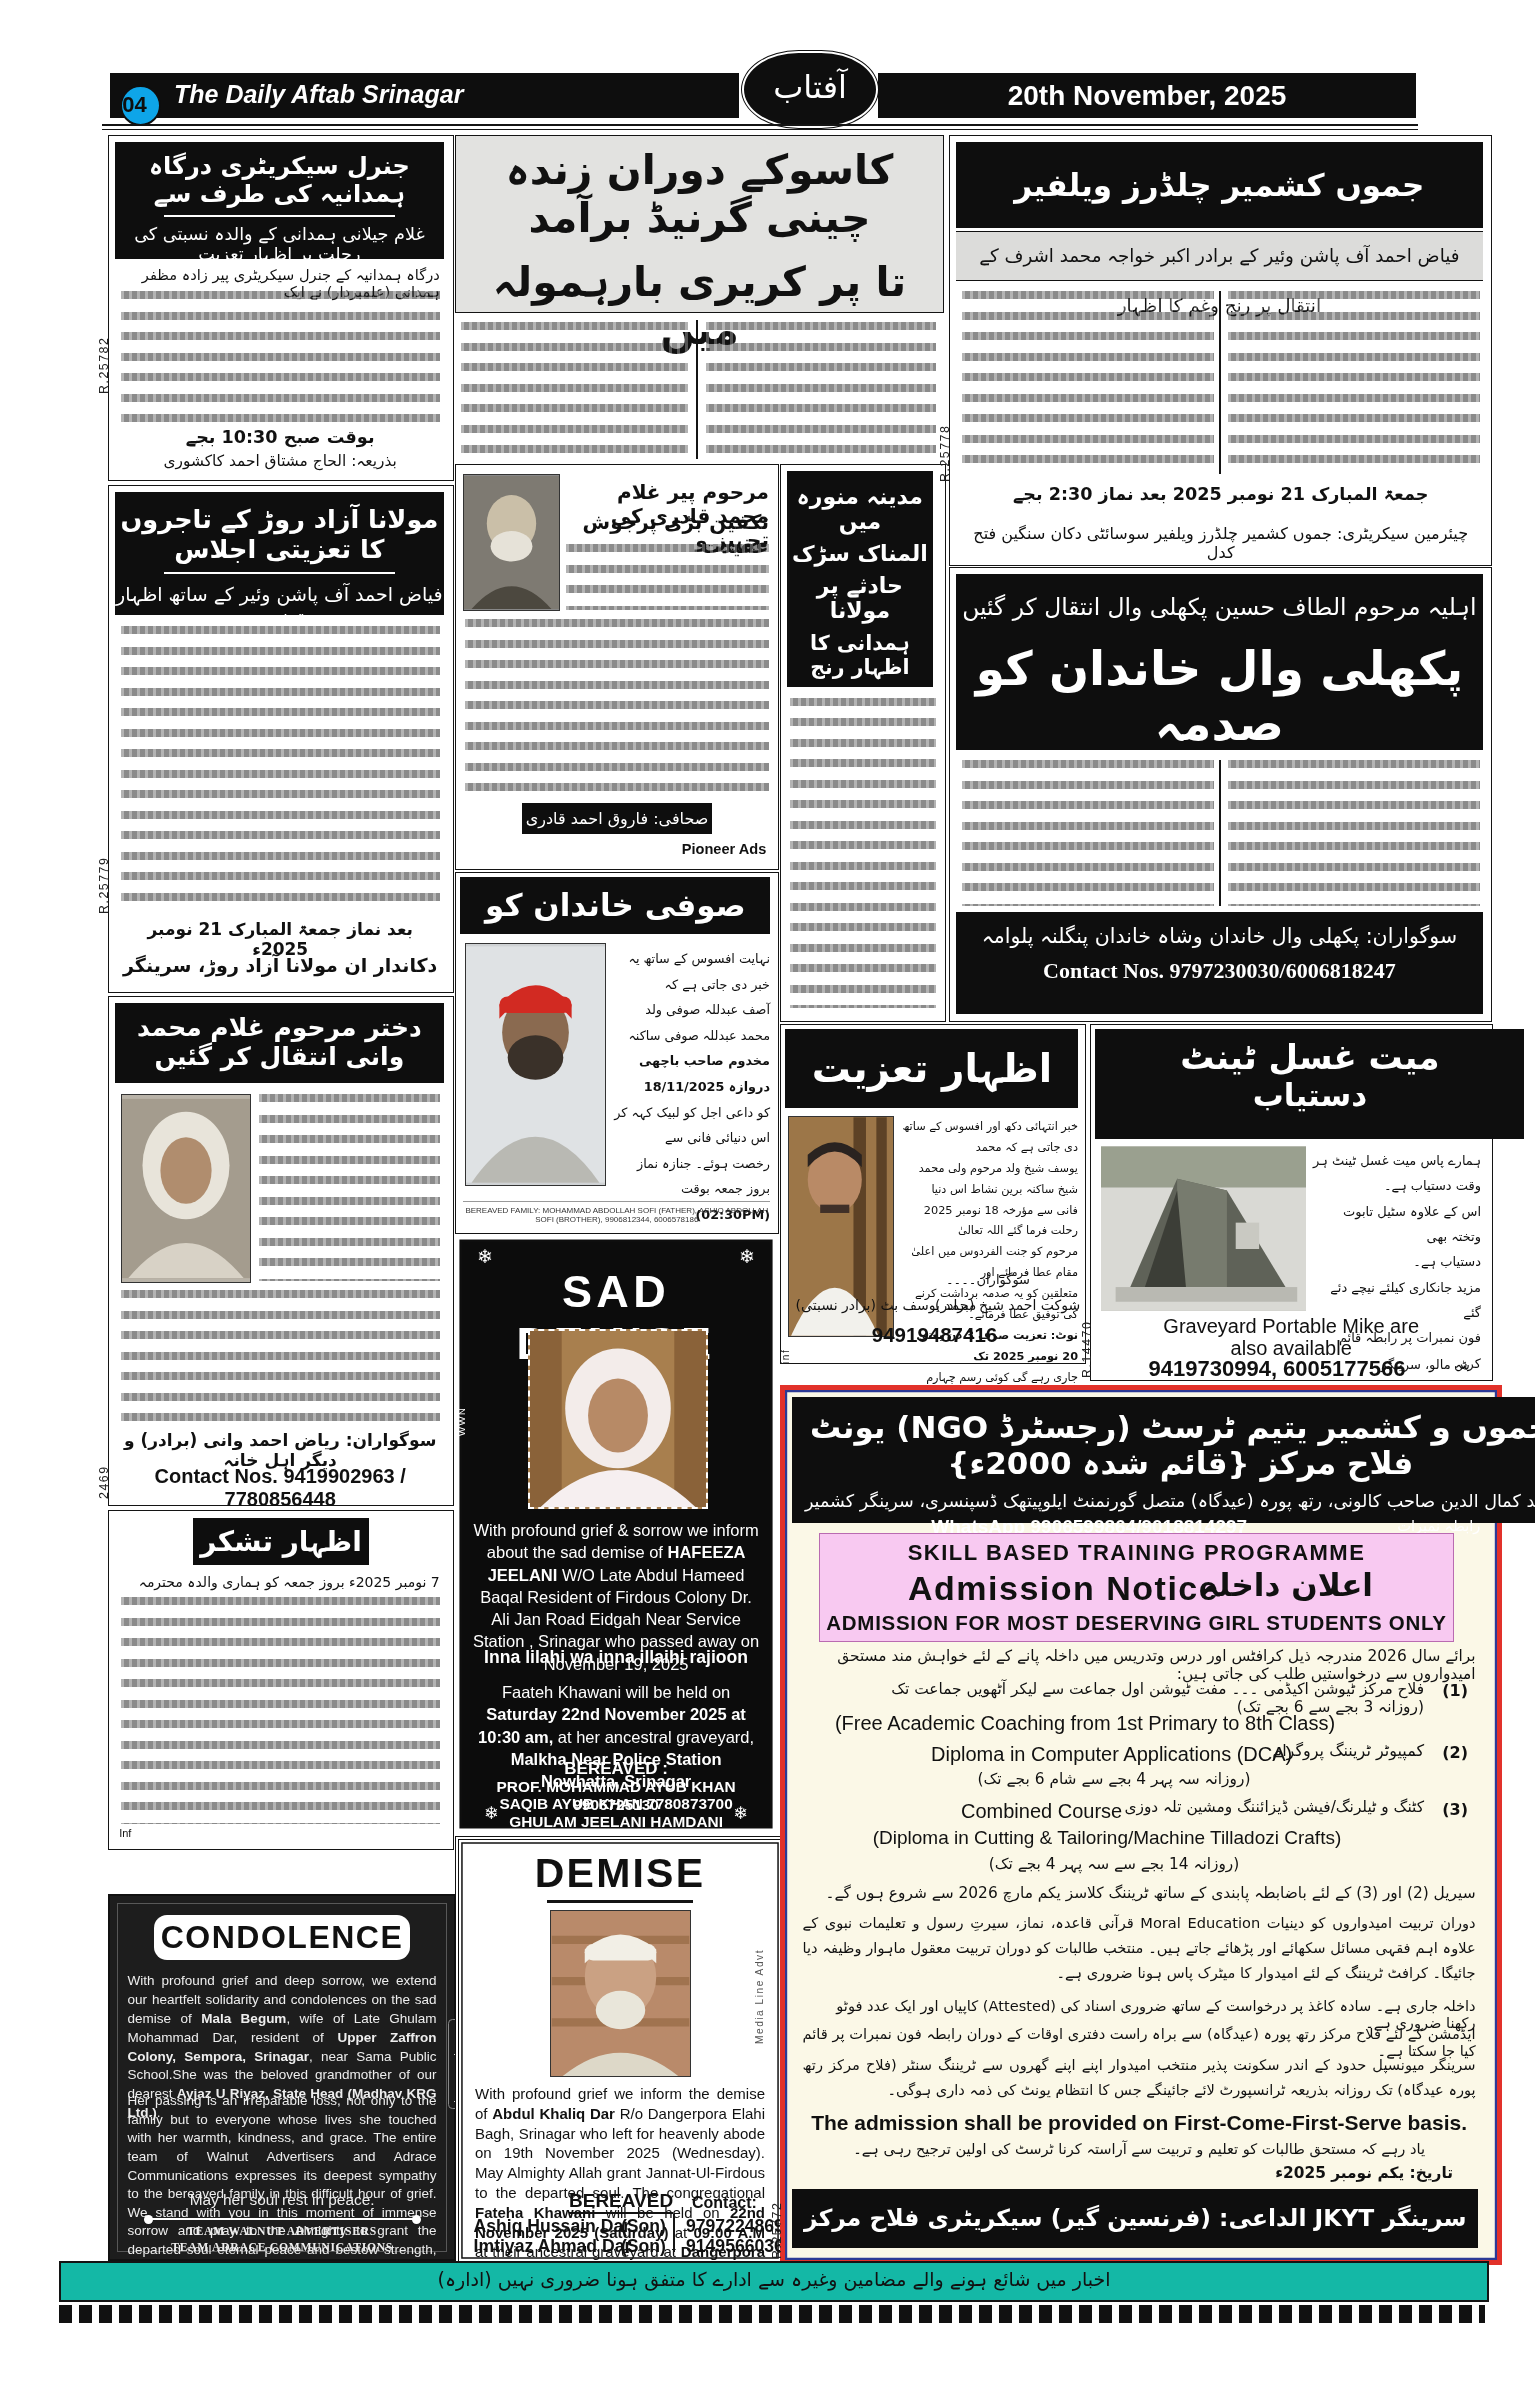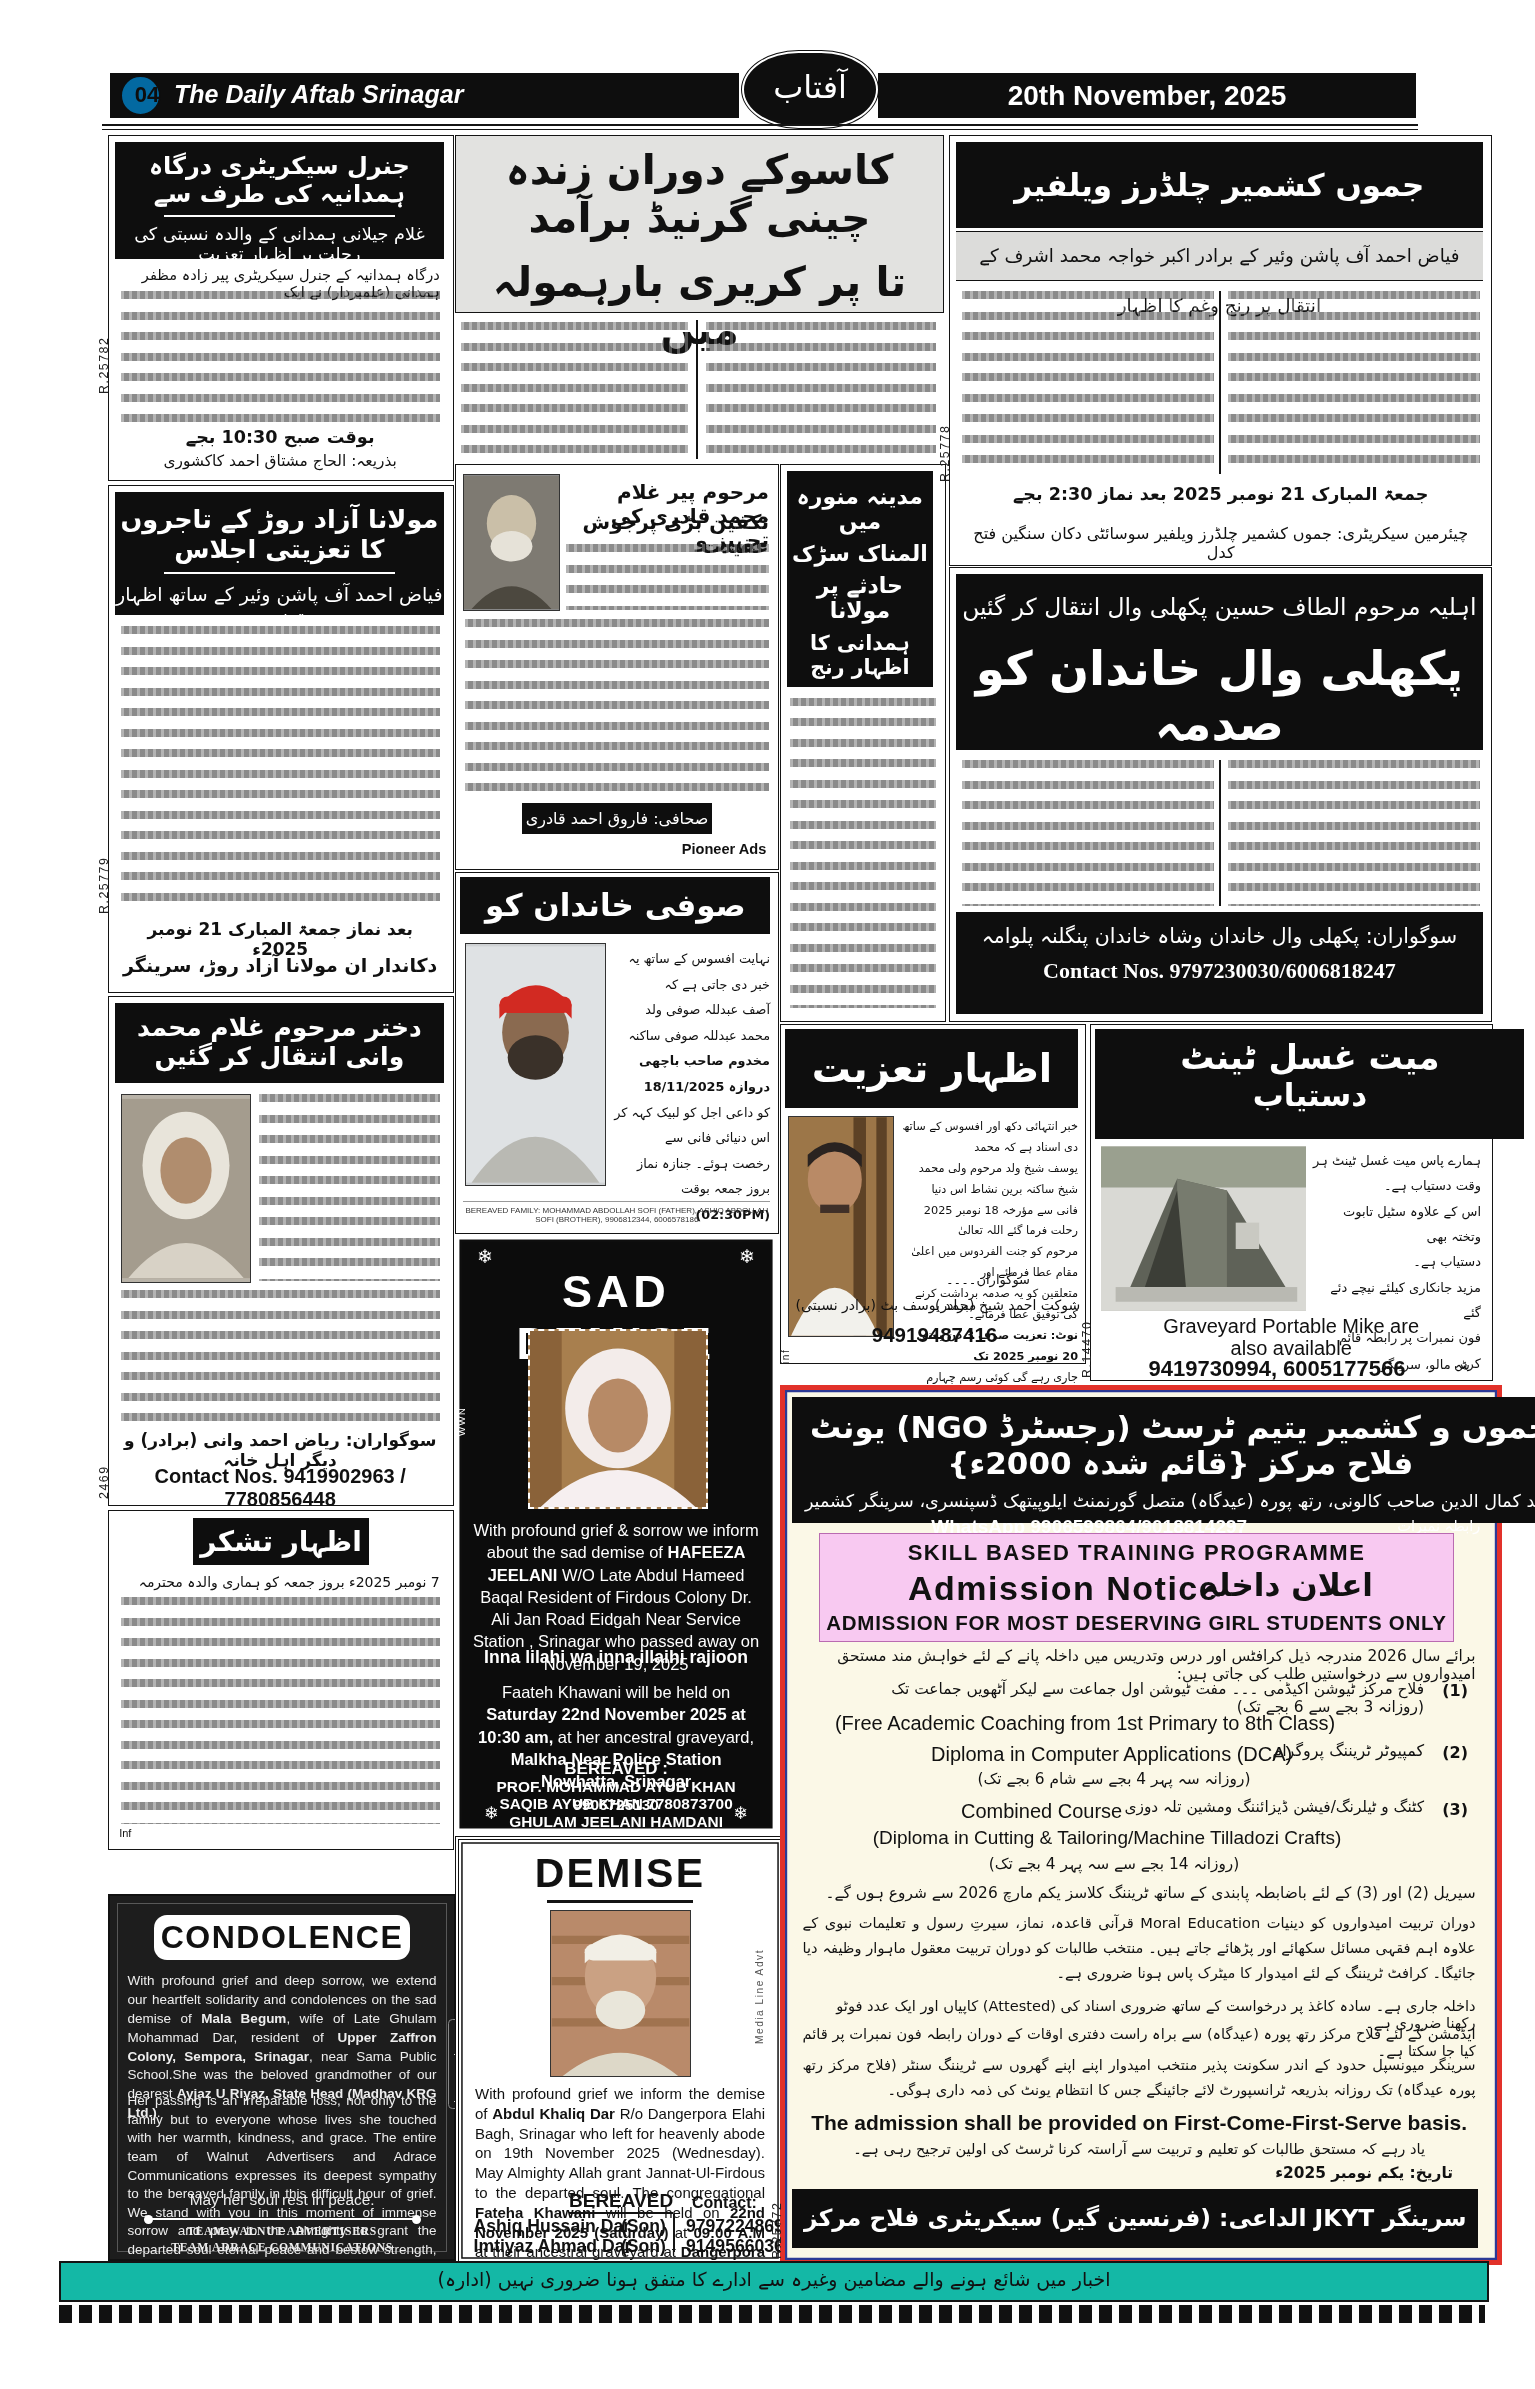--- a/index.html
+++ b/index.html
@@ -27,21 +27,21 @@
   .dot-divider:before{left:-2.9px;} .dot-divider:after{right:-2.9px;}
   .pinkpanel{position:absolute;background:#f8c9f1;border:1.5px solid #b96bb1;text-align:center;}
   .justify{text-align:justify;}
 </style>
 </head>
 <body>
 
 <div id="page">
 
   <div class="abs kbar" style="left:110px;top:73px;width:629px;height:45px;">
-    <div class="abs" style="left:10.2px;top:2px;width:41px;height:41px;border-radius:50%;background:#0369a1;border:2.9px solid #0e0e0e;box-sizing:border-box;text-align:right;line-height:35px;font-weight:bold;font-size:22px;color:#0e0e0e;">04</div>
+    <div class="abs" style="left:10.2px;top:12px;width:41px;height:41px;border-radius:50%;background:#0ea5e9;border:2.9px solid #0e0e0e;box-sizing:border-box;text-align:left;line-height:35px;font-weight:bold;font-size:22px;color:#0e0e0e;">04</div>
     <div class="abs" style="left:64px;top:7.3px;font-size:25px;font-weight:bold;font-style:italic;color:#fff;">The Daily Aftab Srinagar</div>
   </div>
   <div class="abs" style="left:742px;top:51px;width:132px;height:73px;background:#0e0e0e;border:2.2px solid #fff;outline:1.5px solid #0e0e0e;border-radius:50% / 60%;color:#fff;text-align:center;line-height:69px;font-size:32px;" class2="ur"><span class="ur">آفتاب</span></div>
   <div class="abs kbar" style="left:878px;top:73px;width:538px;height:45px;text-align:center;line-height:45px;font-size:28px;font-weight:bold;">20th November, 2025</div>
   <div class="rule" style="left:102px;top:124px;width:1316px;height:2.2px;"></div>
   <div class="rule" style="left:102px;top:129px;width:1316px;height:0.7px;"></div>
 
   <div class="box" style="left:108px;top:135px;width:344px;height:344px;">
     <div class="kbar abs center" style="left:5.9px;top:5.9px;width:329px;height:117px;">
       <div class="ur" style="font-size:24px;font-weight:bold;padding-top:10.2px;">جنرل سیکریٹری درگاہ ہمدانیہ کی طرف سے</div>
@@ -231,21 +231,21 @@
           <rect width="100" height="210" fill="#9c7648"></rect>
           <rect x="62" y="0" width="12" height="210" fill="#5d4226"></rect>
           <rect x="84" y="0" width="10" height="210" fill="#5d4226"></rect>
           <ellipse cx="44" cy="60" rx="26" ry="32" fill="#b98a66"></ellipse>
           <path d="M18 48 Q44 18 70 48 L70 36 Q44 12 18 36 Z" fill="#2a2320"></path>
           <rect x="30" y="84" width="28" height="8" fill="#403028"></rect>
           <path d="M2 210 Q44 118 86 210 Z" fill="#f2f1ec"></path>
         </svg>
     </div>
     <div class="abs" style="left:117px;top:92px;width:180px;">
-      <div class="ur" style="font-size:11.3px;text-align:right;line-height:1.85;">خبر انتہائی دکھ اور افسوس کے ساتھ دی اسناد ہے کہ محمد</div>
+      <div class="ur" style="font-size:11.3px;text-align:right;line-height:1.85;">خبر انتہائی دکھ اور افسوس کے ساتھ دی جاتی ہے کہ محمد</div>
       <div class="ur" style="font-size:11.3px;text-align:right;line-height:1.85;">یوسف شیخ ولد مرحوم ولی محمد شیخ ساکنہ برین نشاط اس دنیا</div>
       <div class="ur" style="font-size:11.3px;text-align:right;line-height:1.85;">فانی سے مؤرخہ 18 نومبر 2025 رحلت فرما گئے اللہ تعالیٰ</div>
       <div class="ur" style="font-size:11.3px;text-align:right;line-height:1.85;">مرحوم کو جنت الفردوس میں اعلیٰ مقام عطا فرمائے اور</div>
       <div class="ur" style="font-size:11.3px;text-align:right;line-height:1.85;">متعلقین کو یہ صدمہ برداشت کرنے کی توفیق عطا فرمائے۔</div>
       <div class="ur bold" style="font-size:11.3px;text-align:right;line-height:1.85;">نوٹ: تعزیت صرف 3 دن یعنی 20 نومبر 2025 تک</div>
       <div class="ur" style="font-size:11.3px;text-align:right;line-height:1.85;">جاری رہے گی کوئی رسم چہارم وغیرہ نہیں ہوگا۔</div>
     </div>
     <div class="ur abs center" style="left:117px;top:247px;width:180px;font-size:13px;">سوگواران۔۔۔۔</div>
     <div class="ur abs" style="left:154px;top:272px;font-size:14px;">شوکت احمد شیخ (برادر)</div>
     <div class="ur abs" style="left:14.6px;top:272px;font-size:14px;">محمد یوسف بٹ (برادر نسبتی)</div>

